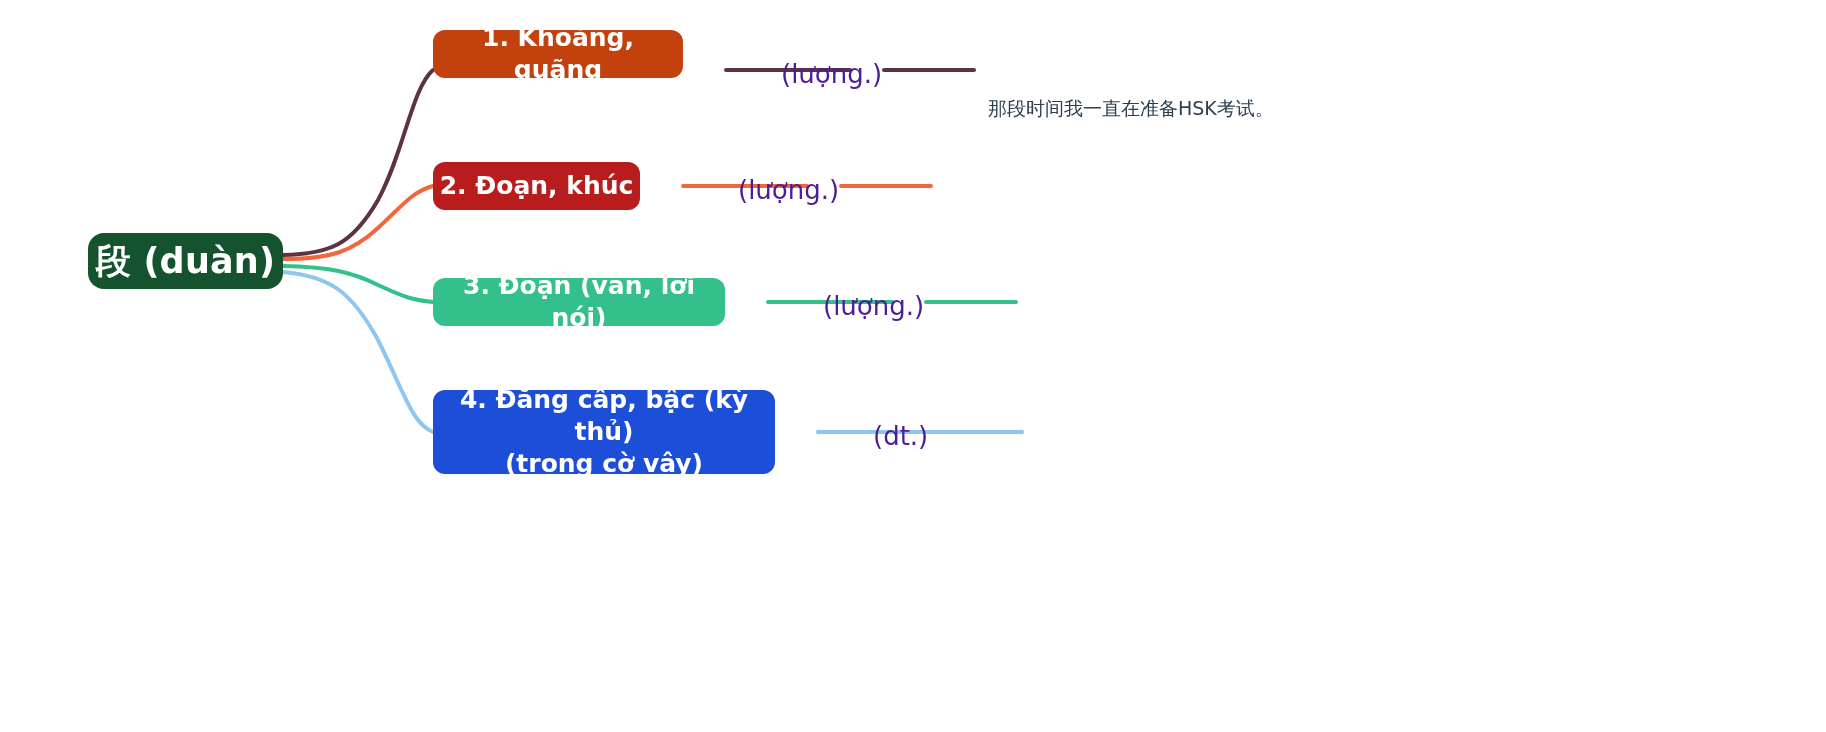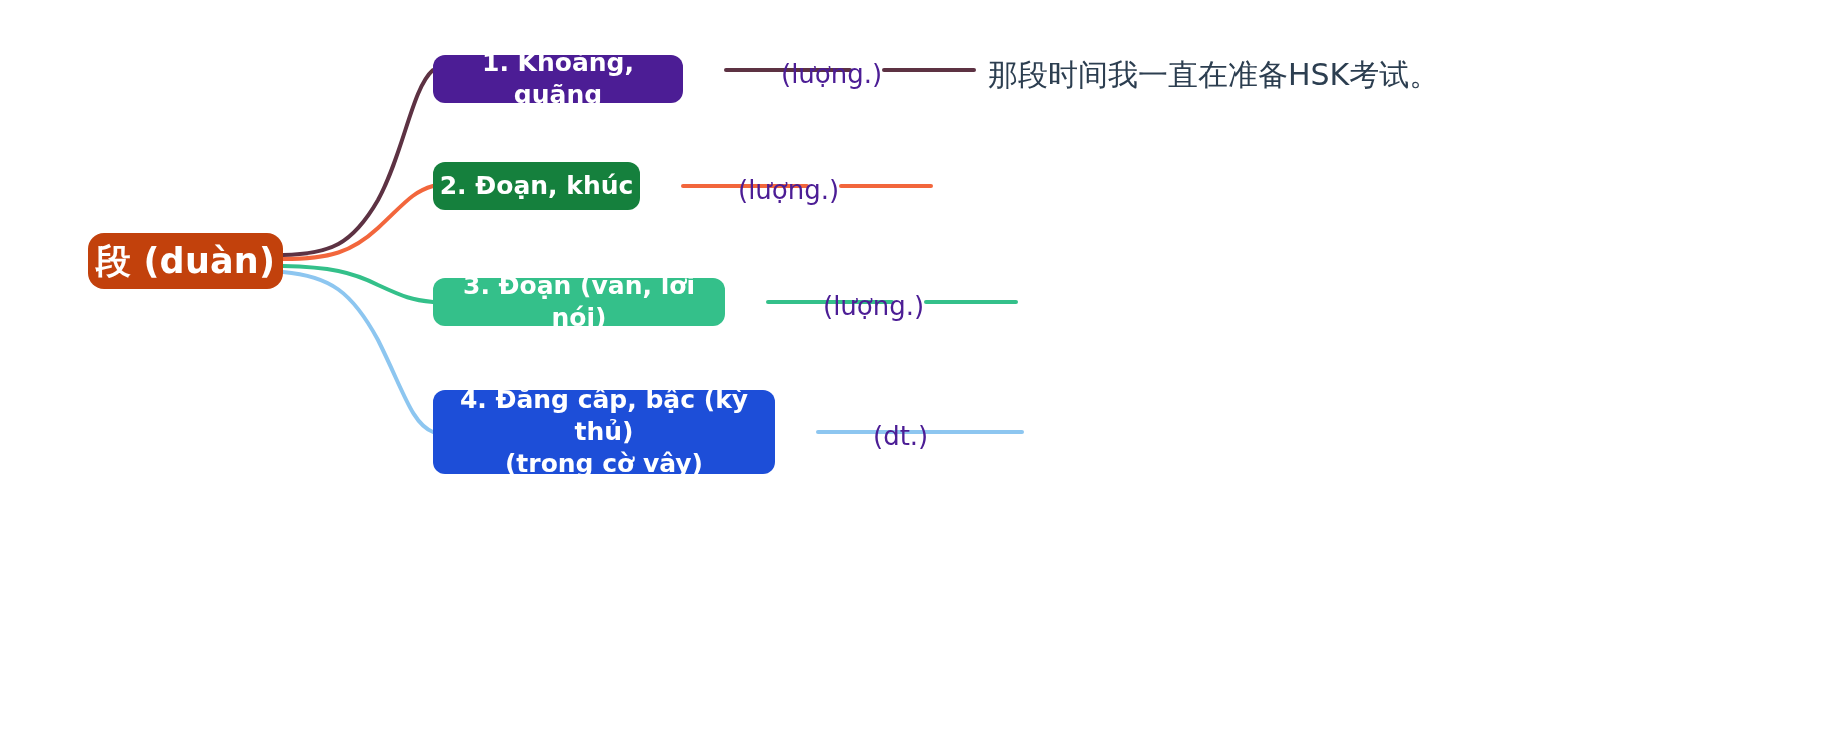--- a/index.html
+++ b/index.html
@@ -82,23 +82,24 @@
     font-size: 26px;
     line-height: 1;
     white-space: nowrap;
   }
 
   
   .example-text {
     position: absolute;
     z-index: 3;
     color: #2c3e50;
-    font-size: 30px;
+    font-size: 19px;
     line-height: 1.2;
     white-space: nowrap;
+    margin-top: 40px;
   }
 </style>
 </head>
 <body>
 
 <div id="mindmap">
 
   <svg id="connectors" viewBox="0 0 1826 732" xmlns="http://www.w3.org/2000/svg">
 
     <path d="M 283 255 C 330 254, 352 245, 378 200 C 404 152, 412 88, 433 70" fill="none" stroke="#5d3243" stroke-width="4" stroke-linecap="round"></path>
@@ -110,31 +111,31 @@
     <line x1="683" y1="186" x2="807" y2="186" stroke="#f2663c" stroke-width="4" stroke-linecap="round"></line>
     <line x1="768" y1="302" x2="892" y2="302" stroke="#34c08a" stroke-width="4" stroke-linecap="round"></line>
     <line x1="818" y1="432" x2="942" y2="432" stroke="#8dc6f0" stroke-width="4" stroke-linecap="round"></line>
 
     <line x1="884" y1="70" x2="974" y2="70" stroke="#5d3243" stroke-width="4" stroke-linecap="round"></line>
     <line x1="841" y1="186" x2="931" y2="186" stroke="#f2663c" stroke-width="4" stroke-linecap="round"></line>
     <line x1="926" y1="302" x2="1016" y2="302" stroke="#34c08a" stroke-width="4" stroke-linecap="round"></line>
     <line x1="942" y1="432" x2="1022" y2="432" stroke="#8dc6f0" stroke-width="4" stroke-linecap="round"></line>
   </svg>
 
-  <div class="root-node" style="left:88px; top:233px; width:195px; height:56px; background:#c2410c;">
+  <div class="root-node" style="left:88px; top:233px; width:195px; height:56px; background:#14532d;">
     <span class="root-label">段 (duàn)</span>
   </div>
 
-  <div class="branch-node" style="left:433px; top:55px; width:250px; height:48px; background:#4c1d95;align-items:center;">
+  <div class="branch-node" style="left:433px; top:30px; width:250px; height:48px; background:#c2410c;align-items:center;">
     <span class="branch-label">1. Khoảng, quãng</span>
   </div>
   <span class="pos-tag" style="left:781px; top:61px;">(lượng.)</span>
   <span class="example-text" style="left:988px; top:57px;">那段时间我一直在准备HSK考试。</span>
 
-  <div class="branch-node" style="left:433px; top:162px; width:207px; height:48px; background:#15803d;">
+  <div class="branch-node" style="left:433px; top:162px; width:207px; height:48px; background:#b91c1c;">
     <span class="branch-label">2. Đoạn, khúc</span>
   </div>
   <span class="pos-tag" style="left:738px; top:177px;">(lượng.)</span>
 
   <div class="branch-node" style="left:433px; top:278px; width:292px; height:48px; background:#34c08a;">
     <span class="branch-label">3. Đoạn (văn, lời nói)</span>
   </div>
   <span class="pos-tag" style="left:823px; top:293px;">(lượng.)</span>
 
   <div class="branch-node" style="left:433px; top:390px; width:342px; height:84px; background:#1d4ed8;">

